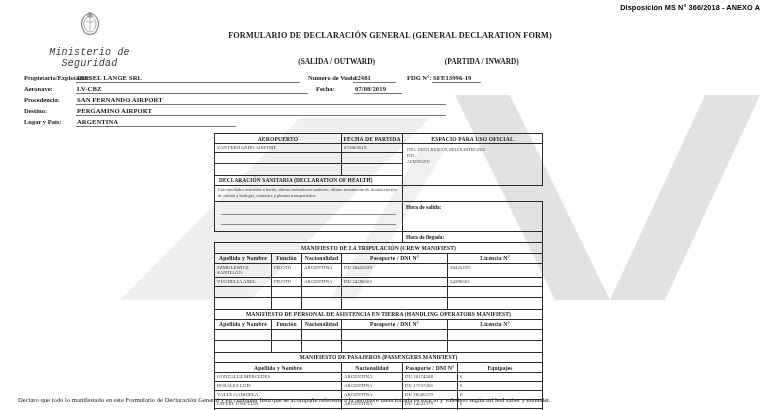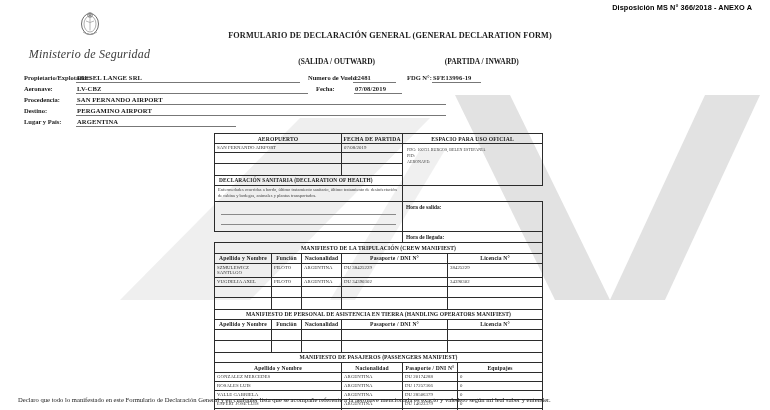--- a/index.html
+++ b/index.html
@@ -29,40 +29,40 @@
   #page {
     position: relative;
     z-index: 2;
     width: 770px;
     height: 410px;
   }
 
   .disposicion {
     position: absolute;
     top: 3px;
-    right: 18px;
+    right: 10px;
     font-family: "Liberation Sans", sans-serif;
     font-weight: bold;
     font-size: 7.3px;
     letter-spacing: .1px;
     color: #000;
   }
 
   
   #crest-block {
     position: absolute;
     left: 22px;
     top: 8px;
     width: 135px;
     text-align: center;
   }
   #crest-block .ministry {
-    font-family: Liberation Serif, serif;
+    font-family: Liberation Mono, monospace;
     font-style: italic;
-    font-size: 12px;
+    font-size: 10px;
     color: #3b3b3b;
     margin-top: 1px;
     letter-spacing: .2px;
   }
 
   
   .form-title {
     position: absolute;
     left: 10px; right: 0;
     top: 31px;

